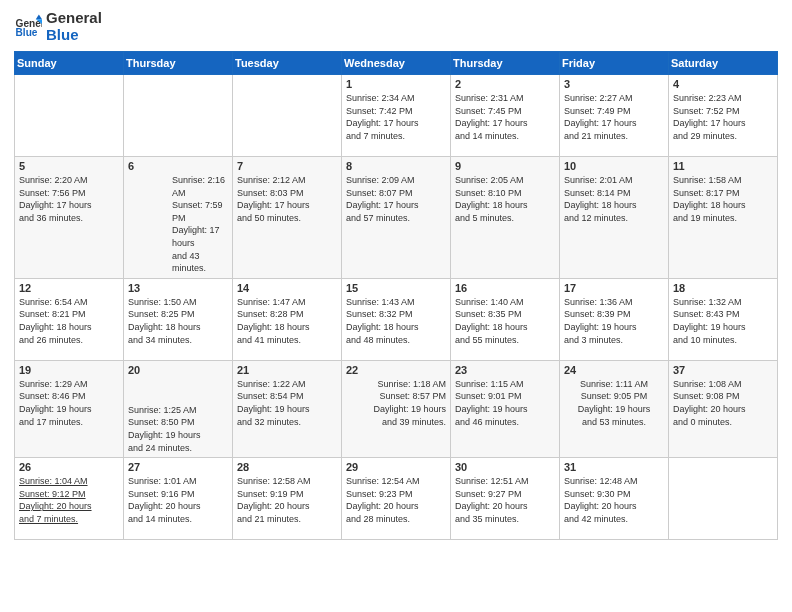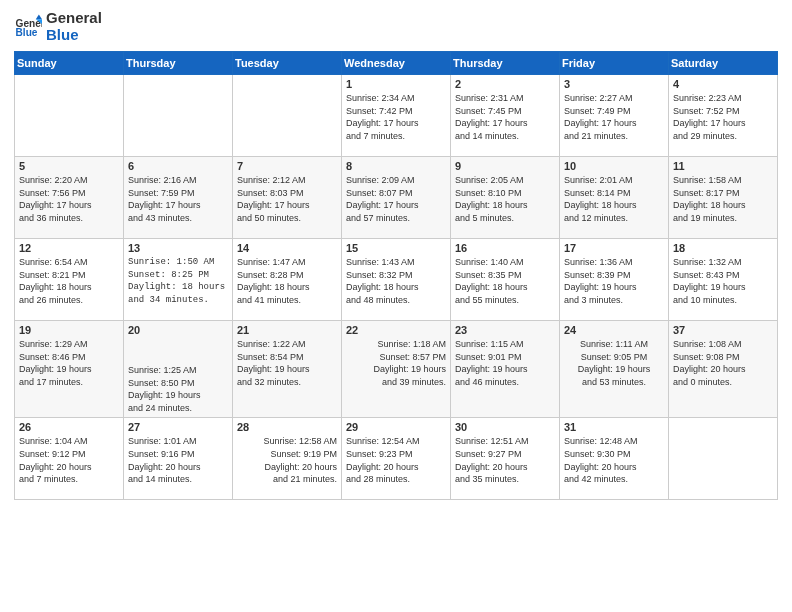--- a/index.html
+++ b/index.html
@@ -158,21 +158,21 @@
         <tr>
           <td>
             <span class="day-num">5</span>
             <div class="day-info" style="white-space: pre-line;">Sunrise: 2:20 AM
 Sunset: 7:56 PM
 Daylight: 17 hours
 and 36 minutes.</div>
           </td>
           <td>
             <span class="day-num">6</span>
-            <div class="day-info" style="white-space: pre-line;">Sunrise: 2:16 AM
+            <div class="day-info" style="white-space: pre-line; margin-left: 44px;">Sunrise: 2:16 AM
 Sunset: 7:59 PM
 Daylight: 17 hours
 and 43 minutes.</div>
           </td>
           <td>
             <span class="day-num">7</span>
             <div class="day-info" style="white-space: pre-line;">Sunrise: 2:12 AM
 Sunset: 8:03 PM
 Daylight: 17 hours
 and 50 minutes.</div>
@@ -209,21 +209,21 @@
         <tr>
           <td>
             <span class="day-num">12</span>
             <div class="day-info" style="white-space: pre-line;">Sunrise: 6:54 AM
 Sunset: 8:21 PM
 Daylight: 18 hours
 and 26 minutes.</div>
           </td>
           <td>
             <span class="day-num">13</span>
-            <div class="day-info" style="white-space: pre-line; font-family: Liberation Mono, monospace;">Sunrise: 1:50 AM
+            <div class="day-info" style="white-space: pre-line;">Sunrise: 1:50 AM
 Sunset: 8:25 PM
 Daylight: 18 hours
 and 34 minutes.</div>
           </td>
           <td>
             <span class="day-num">14</span>
             <div class="day-info" style="white-space: pre-line;">Sunrise: 1:47 AM
 Sunset: 8:28 PM
 Daylight: 18 hours
 and 41 minutes.</div>
@@ -304,35 +304,35 @@
             <span class="day-num">37</span>
             <div class="day-info" style="white-space: pre-line;">Sunrise: 1:08 AM
 Sunset: 9:08 PM
 Daylight: 20 hours
 and 0 minutes.</div>
           </td>
         </tr>
         <tr>
           <td>
             <span class="day-num">26</span>
-            <div class="day-info" style="white-space: pre-line;">Sunrise: 1:04 AM
+            <div class="day-info" style="white-space: pre-line; text-decoration: underline;">Sunrise: 1:04 AM
 Sunset: 9:12 PM
 Daylight: 20 hours
 and 7 minutes.</div>
           </td>
           <td>
             <span class="day-num">27</span>
             <div class="day-info" style="white-space: pre-line;">Sunrise: 1:01 AM
 Sunset: 9:16 PM
 Daylight: 20 hours
 and 14 minutes.</div>
           </td>
           <td>
             <span class="day-num">28</span>
-            <div class="day-info" style="white-space: pre-line; text-align: right;">Sunrise: 12:58 AM
+            <div class="day-info" style="white-space: pre-line;">Sunrise: 12:58 AM
 Sunset: 9:19 PM
 Daylight: 20 hours
 and 21 minutes.</div>
           </td>
           <td>
             <span class="day-num">29</span>
             <div class="day-info" style="white-space: pre-line;">Sunrise: 12:54 AM
 Sunset: 9:23 PM
 Daylight: 20 hours
 and 28 minutes.</div>

